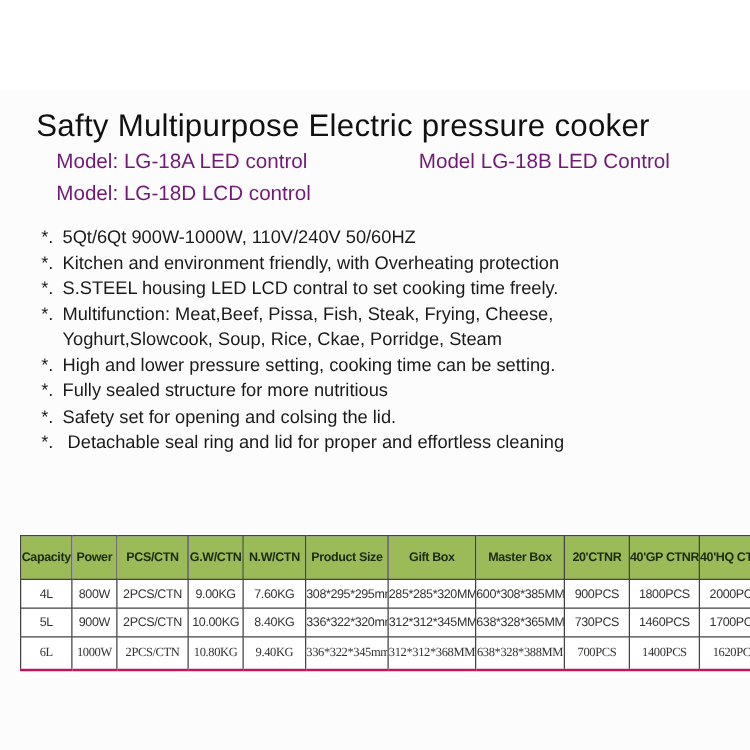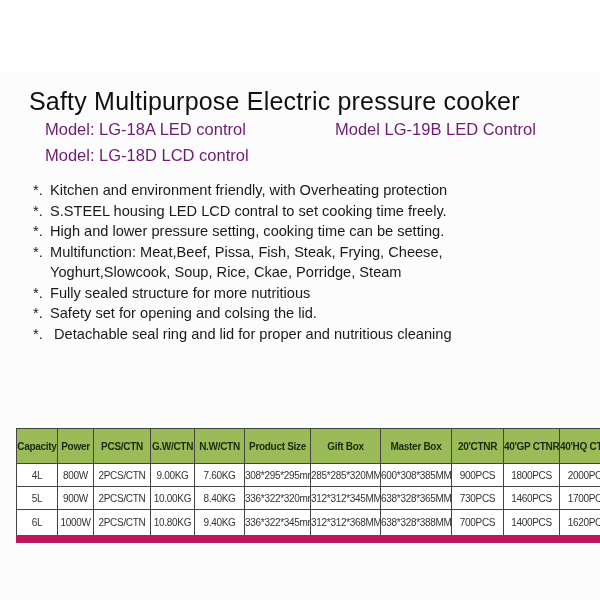--- a/index.html
+++ b/index.html
@@ -93,42 +93,44 @@
     }
     .spec-table td {
       background: #ffffff;
       color: #333;
       height: 22px;
       font-size: 10px;
       letter-spacing: -0.3px;
     }
     .spec-table tr.last td {
       height: 25px;
-      border-bottom: 8px solid #be185d;
+      border-bottom: 2px solid #be185d;
+      font-family: Liberation Serif, serif;
     }
   </style>
 </head>
 <body>
 
 <div class="band"></div>
 
 <div class="title">Safty Multipurpose Electric pressure cooker</div>
 
 <div class="model m1">Model: LG-18A  LED control</div>
-<div class="model m2">Model LG-19B LED Control</div>
+<div class="model m2">Model LG-18B LED Control</div>
 <div class="model m3">Model: LG-18D  LCD control</div>
 
 <ul class="features">
+  <li><span class="bullet">*.</span><span>5Qt/6Qt  900W-1000W, 110V/240V 50/60HZ</span></li>
   <li><span class="bullet">*.</span><span>Kitchen and environment friendly, with Overheating protection</span></li>
   <li><span class="bullet">*.</span><span>S.STEEL housing LED LCD contral to set cooking time freely.</span></li>
+  <li><span class="bullet">*.</span><span>Multifunction: Meat,Beef, Pissa, Fish, Steak, Frying, Cheese,</span><span class="cont">Yoghurt,Slowcook, Soup, Rice, Ckae, Porridge, Steam</span></li>
   <li><span class="bullet">*.</span><span>High and lower pressure setting,  cooking time can be setting.</span></li>
-  <li><span class="bullet">*.</span><span>Multifunction: Meat,Beef, Pissa, Fish, Steak, Frying, Cheese,</span><span class="cont">Yoghurt,Slowcook, Soup, Rice, Ckae, Porridge, Steam</span></li>
   <li><span class="bullet">*.</span><span>Fully sealed structure for more nutritious</span></li>
   <li><span class="bullet">*.</span><span>Safety set for opening and colsing the lid.</span></li>
-  <li><span class="bullet">*.</span><span style="white-space:pre"> Detachable seal ring and lid for proper and nutritious cleaning</span></li>
+  <li><span class="bullet">*.</span><span style="white-space:pre"> Detachable seal ring and lid for proper and effortless cleaning</span></li>
 </ul>
 
 <table class="spec-table">
   <colgroup>
     <col style="width:41px">
       <col style="width:36px">
       <col style="width:57px">
       <col style="width:44px">
       <col style="width:50px">
       <col style="width:66px">

